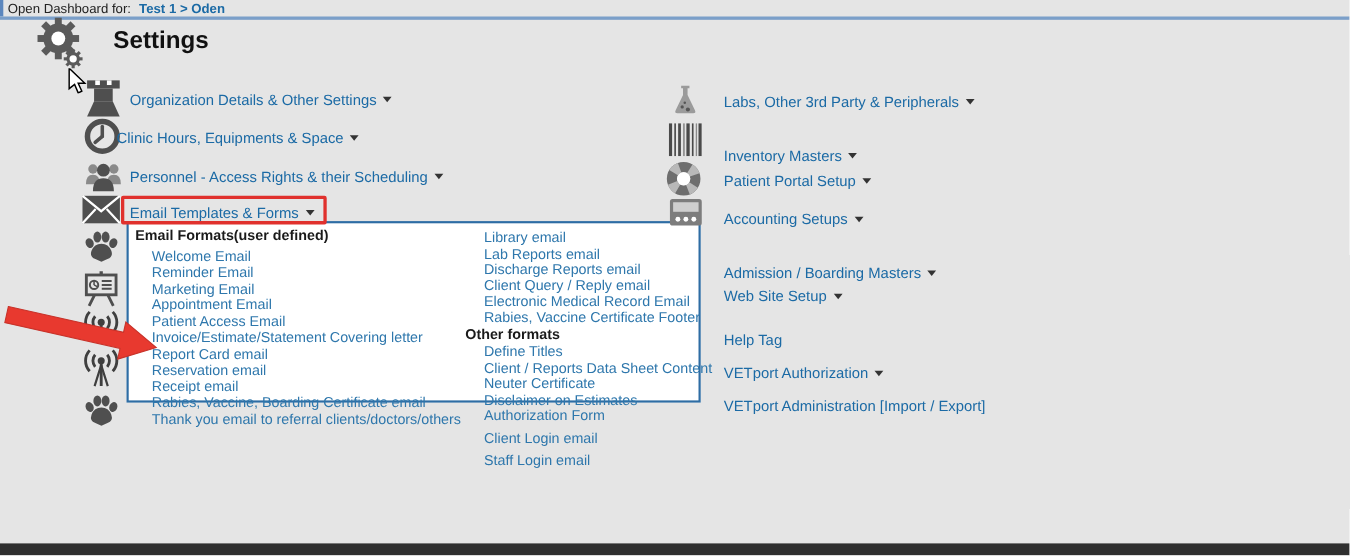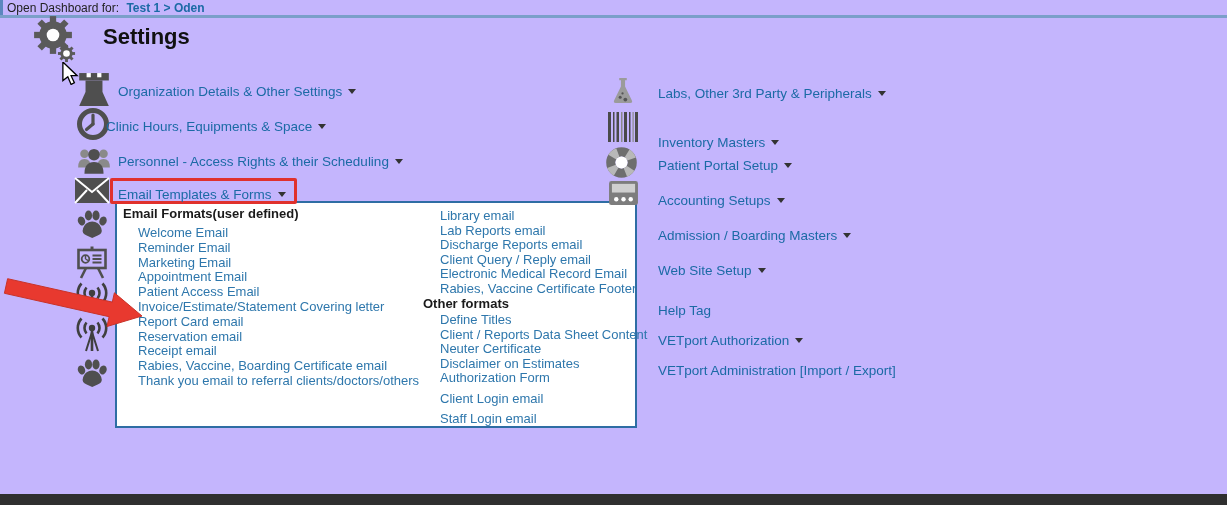--- a/index.html
+++ b/index.html
@@ -1,16 +1,16 @@
 <!DOCTYPE html>
 <html><head>
 <meta charset="utf-8">
 <style>
   html,body{margin:0;padding:0;background:#fff;}
-  .screen{position:relative;width:1227px;height:505px;background:#c4b5fd;overflow:hidden;
+  .screen{position:relative;width:1227px;height:505px;background:#e5e5e5;overflow:hidden;
           font-family:"Liberation Sans",sans-serif;}
   .abs{position:absolute;}
   .topbar-text{font-size:12px;color:#222;white-space:nowrap;}
   .topbar-link{color:#1b6aa5;font-weight:bold;text-decoration:none;cursor:pointer;}
   .page-title{font-size:22px;font-weight:bold;color:#111;}
   .menu-link{font-size:13.5px;font-weight:normal;color:#1b6aa5;text-decoration:none;
              white-space:nowrap;cursor:pointer;display:inline-block;}
   .caret{display:inline-block;width:0;height:0;border-left:4px solid transparent;
          border-right:4px solid transparent;border-top:5px solid #333;margin-left:6px;
          vertical-align:middle;}
@@ -210,37 +210,37 @@
   </div>
   <div class="abs" style="left:658px;top:133px;">
     <span class="menu-link">Inventory Masters</span><span class="caret"></span>
   </div>
   <div class="abs" style="left:658px;top:156px;">
     <span class="menu-link">Patient Portal Setup</span><span class="caret"></span>
   </div>
   <div class="abs" style="left:658px;top:191px;">
     <span class="menu-link">Accounting Setups</span><span class="caret"></span>
   </div>
-  <div class="abs" style="left:658px;top:226px;">
+  <div class="abs" style="left:658px;top:240px;">
     <span class="menu-link">Admission / Boarding Masters</span><span class="caret"></span>
   </div>
   <div class="abs" style="left:658px;top:261px;">
     <span class="menu-link">Web Site Setup</span><span class="caret"></span>
   </div>
   <div class="abs" style="left:658px;top:301px;">
     <span class="menu-link">Help Tag</span>
   </div>
   <div class="abs" style="left:658px;top:331px;">
     <span class="menu-link">VETport Authorization</span><span class="caret"></span>
   </div>
   <div class="abs" style="left:658px;top:361px;">
     <span class="menu-link">VETport Administration [Import / Export]</span>
   </div>
 
-  <div class="abs panel" style="left:115px;top:201px;width:522px;height:227px;">
+  <div class="abs panel" style="left:115px;top:201px;width:522px;height:165px;">
     <div class="abs dd-header" style="left:6px;top:3px;">Email Formats(user defined)</div>
 
     <div class="abs dd-list-left" style="left:21px;top:23px;">
       <div class="dd-item">Welcome Email</div>
       <div class="dd-item">Reminder Email</div>
       <div class="dd-item">Marketing Email</div>
       <div class="dd-item">Appointment Email</div>
       <div class="dd-item">Patient Access Email</div>
       <div class="dd-item">Invoice/Estimate/Statement Covering letter</div>
       <div class="dd-item">Report Card email</div>

